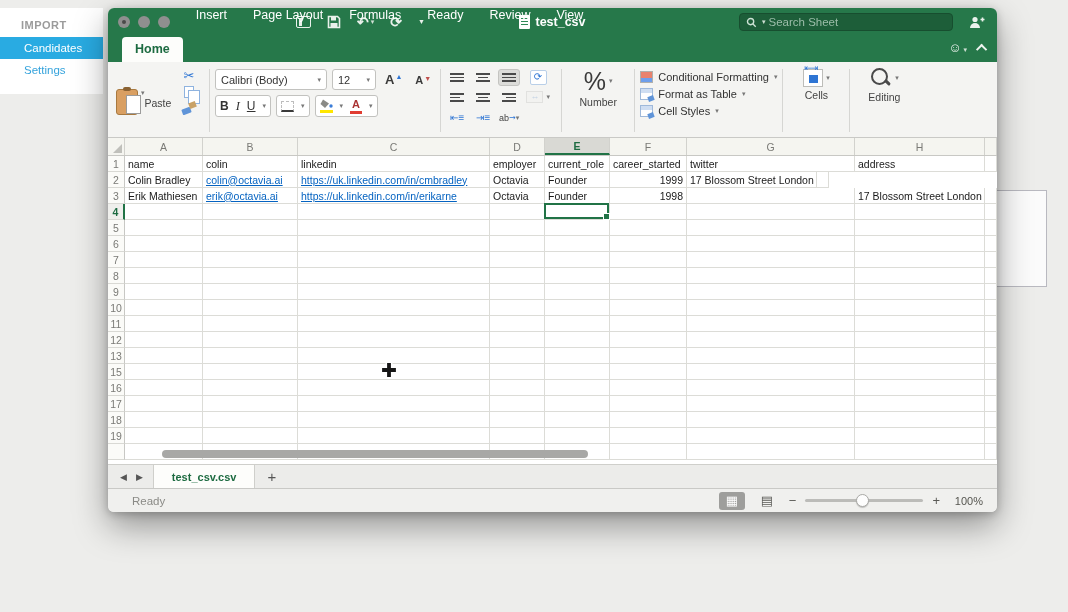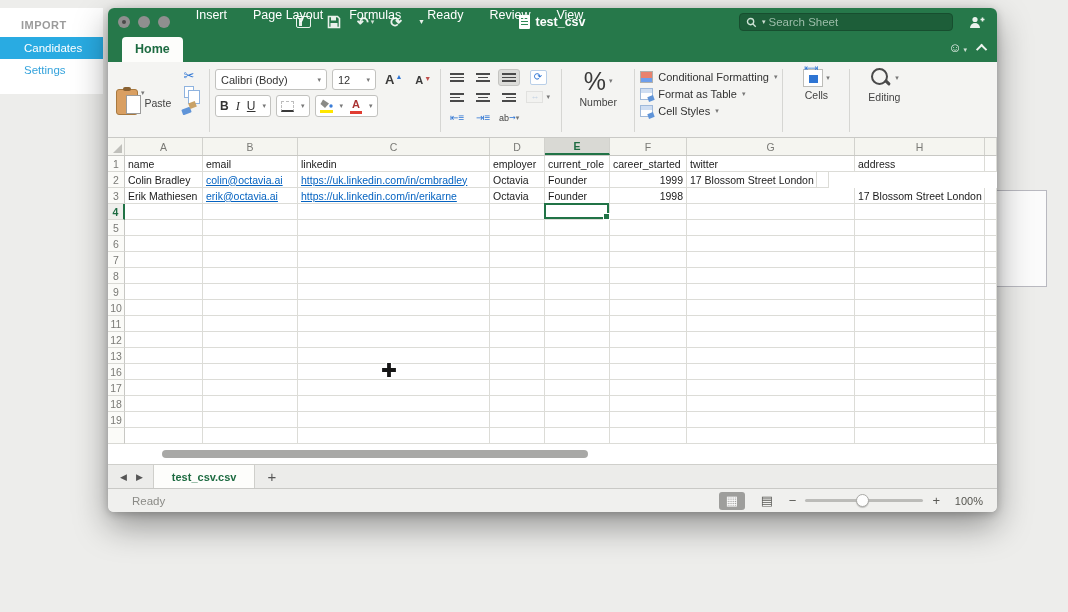--- a/index.html
+++ b/index.html
@@ -434,21 +434,21 @@
         <div class="ch selcol" style="width: 65px; flex: 0 0 65px;">E</div>
         <div class="ch" style="width: 77px; flex: 0 0 77px;">F</div>
         <div class="ch" style="width: 168px; flex: 0 0 168px;">G</div>
         <div class="ch" style="width: 130px; flex: 0 0 130px;">H</div>
         <div class="ch" style="width: 12px; flex: 0 0 12px;"></div>
       </div>
     <div>
         <div class="grid-row">
           <div class="rh" style="width: 17px; flex: 0 0 17px;">1</div>
           <div class="cell" style="width: 78px; flex: 0 0 78px;">name</div>
-          <div class="cell" style="width: 95px; flex: 0 0 95px;">email</div>
+          <div class="cell" style="width: 95px; flex: 0 0 95px;">colin</div>
           <div class="cell" style="width: 192px; flex: 0 0 192px;">linkedin</div>
           <div class="cell" style="width: 55px; flex: 0 0 55px;">employer</div>
           <div class="cell" style="width: 65px; flex: 0 0 65px;">current_role</div>
           <div class="cell" style="width: 77px; flex: 0 0 77px;">career_started</div>
           <div class="cell" style="width: 168px; flex: 0 0 168px;">twitter</div>
           <div class="cell" style="width: 130px; flex: 0 0 130px;">address</div>
           <div class="cell" style="width: 12px; flex: 0 0 12px;"></div>
         </div>
         <div class="grid-row">
           <div class="rh" style="width: 17px; flex: 0 0 17px;">2</div>
@@ -595,20 +595,32 @@
           <div class="cell" style="width: 95px; flex: 0 0 95px;"></div>
           <div class="cell" style="width: 192px; flex: 0 0 192px;"></div>
           <div class="cell" style="width: 55px; flex: 0 0 55px;"></div>
           <div class="cell" style="width: 65px; flex: 0 0 65px;"></div>
           <div class="cell" style="width: 77px; flex: 0 0 77px;"></div>
           <div class="cell" style="width: 168px; flex: 0 0 168px;"></div>
           <div class="cell" style="width: 130px; flex: 0 0 130px;"></div>
           <div class="cell" style="width: 12px; flex: 0 0 12px;"></div>
         </div>
         <div class="grid-row">
+          <div class="rh" style="width: 17px; flex: 0 0 17px;">15</div>
+          <div class="cell" style="width: 78px; flex: 0 0 78px;"></div>
+          <div class="cell" style="width: 95px; flex: 0 0 95px;"></div>
+          <div class="cell" style="width: 192px; flex: 0 0 192px;"></div>
+          <div class="cell" style="width: 55px; flex: 0 0 55px;"></div>
+          <div class="cell" style="width: 65px; flex: 0 0 65px;"></div>
+          <div class="cell" style="width: 77px; flex: 0 0 77px;"></div>
+          <div class="cell" style="width: 168px; flex: 0 0 168px;"></div>
+          <div class="cell" style="width: 130px; flex: 0 0 130px;"></div>
+          <div class="cell" style="width: 12px; flex: 0 0 12px;"></div>
+        </div>
+        <div class="grid-row">
           <div class="rh" style="width: 17px; flex: 0 0 17px;">16</div>
           <div class="cell" style="width: 78px; flex: 0 0 78px;"></div>
           <div class="cell" style="width: 95px; flex: 0 0 95px;"></div>
           <div class="cell" style="width: 192px; flex: 0 0 192px;"></div>
           <div class="cell" style="width: 55px; flex: 0 0 55px;"></div>
           <div class="cell" style="width: 65px; flex: 0 0 65px;"></div>
           <div class="cell" style="width: 77px; flex: 0 0 77px;"></div>
           <div class="cell" style="width: 168px; flex: 0 0 168px;"></div>
           <div class="cell" style="width: 130px; flex: 0 0 130px;"></div>
           <div class="cell" style="width: 12px; flex: 0 0 12px;"></div>

